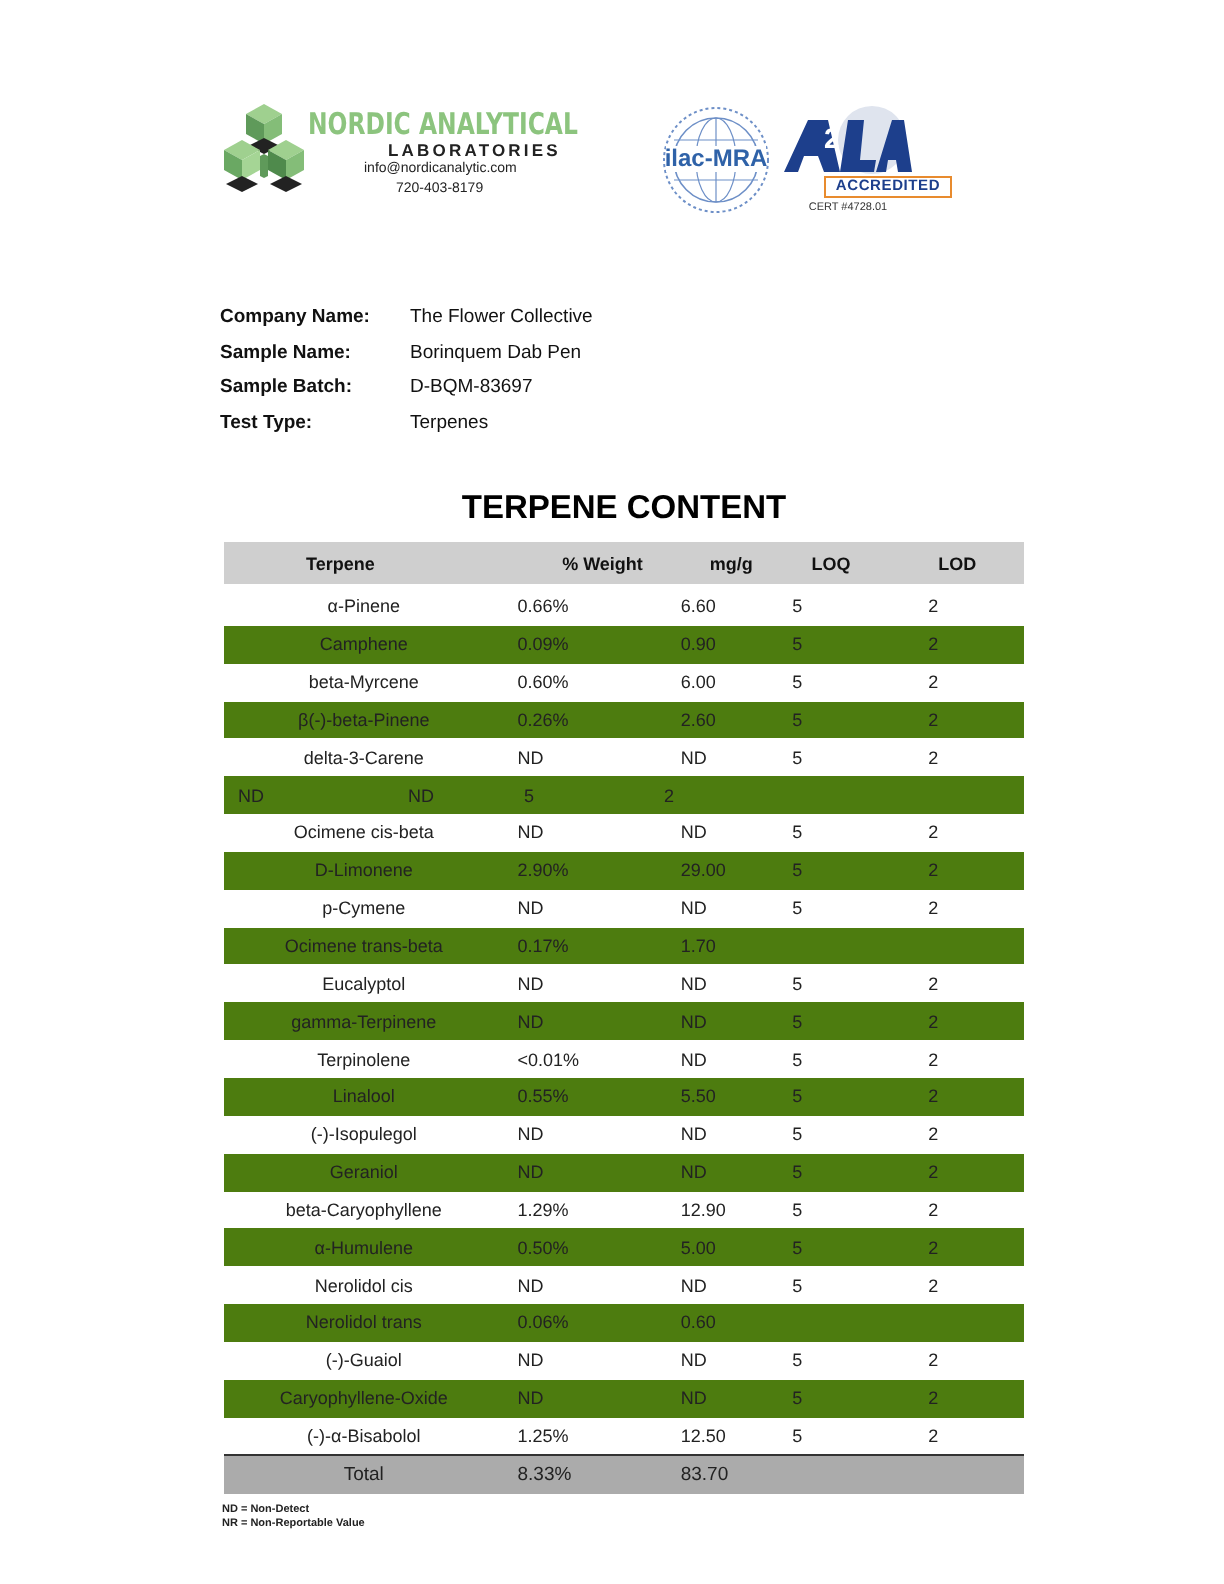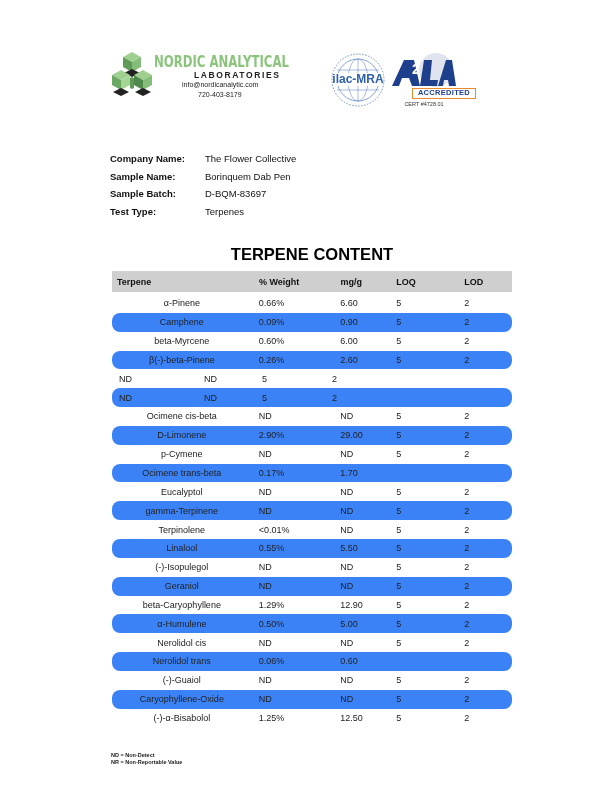--- a/index.html
+++ b/index.html
@@ -29,22 +29,22 @@
     .info { position: absolute; left: 110px; top: 150px; }
     .info-row { display: flex; height: 17.5px; align-items: center; font-size: 9.5px; }
     .info-row .lbl { width: 95px; font-weight: bold; }
     .info-row .val { }
 
     .title { position: absolute; left: 0; width: 624px; top: 245px; text-align: center;
       font-size: 16.5px; font-weight: bold; color: #000; }
 
     .tbl { position: absolute; left: 112px; top: 271px; width: 400px; }
     .trow { display: flex; height: 18.85px; align-items: center; font-size: 9px; color: #222; }
-    .trow.hdr { height: 21px; background: #cfcfcf; font-weight: bold; color: #111; margin-bottom: 2px; }
-    .trow.alt { background: #3b82f6; border-radius: 8px; }
+    .trow.hdr { height: 21px; background: #cfcfcf; font-weight: bold; color: #111; margin-bottom: 2px; padding-left: 36px; }
+    .trow.alt { background: #4d7c0f; }
     .trow.total { height: 20px; background: #ababab; border-top: 1.5px solid #333; font-size: 9.5px; }
     .c1 { width: 146px; text-align: center; }
     .hdr .c1 { text-align: left; padding-left: 5px; }
     .c2 { width: 86px; padding-left: 7px; }
     .c3 { width: 57px; padding-left: 6px; }
     .c4 { width: 54px; padding-left: 7px; }
     .c5 { width: 57px; padding-left: 7px; margin-left: 16px; }
     .trow > div { height: 100%; display: flex; align-items: center; }
     .c1 { justify-content: center; }
     .hdr .c1 { justify-content: flex-start; }
@@ -157,20 +157,21 @@
         <div class="c5">2</div>
       </div>
       <div class="trow alt">
         <div class="c1">β(-)-beta-Pinene</div>
         <div class="c2">0.26%</div>
         <div class="c3">2.60</div>
         <div class="c4">5</div>
         <div class="c5">2</div>
       </div>
       <div class="trow">
+        <div class="c1">delta-3-Carene</div>
         <div class="c2">ND</div>
         <div class="c3">ND</div>
         <div class="c4">5</div>
         <div class="c5">2</div>
       </div>
       <div class="trow alt">
         <div class="c2">ND</div>
         <div class="c3">ND</div>
         <div class="c4">5</div>
         <div class="c5">2</div>
@@ -288,18 +289,25 @@
         <div class="c5">2</div>
       </div>
       <div class="trow">
         <div class="c1">(-)-α-Bisabolol</div>
         <div class="c2">1.25%</div>
         <div class="c3">12.50</div>
         <div class="c4">5</div>
         <div class="c5">2</div>
       </div>
     </div>
+  <div class="trow total">
+    <div class="c1">Total</div>
+    <div class="c2">8.33%</div>
+    <div class="c3">83.70</div>
+    <div class="c4"></div>
+    <div class="c5"></div>
+  </div>
 </div>
 
 <div class="notes">
   <div>ND = Non-Detect</div>
   <div>NR = Non-Reportable Value</div>
 </div>
 
 </body></html>

